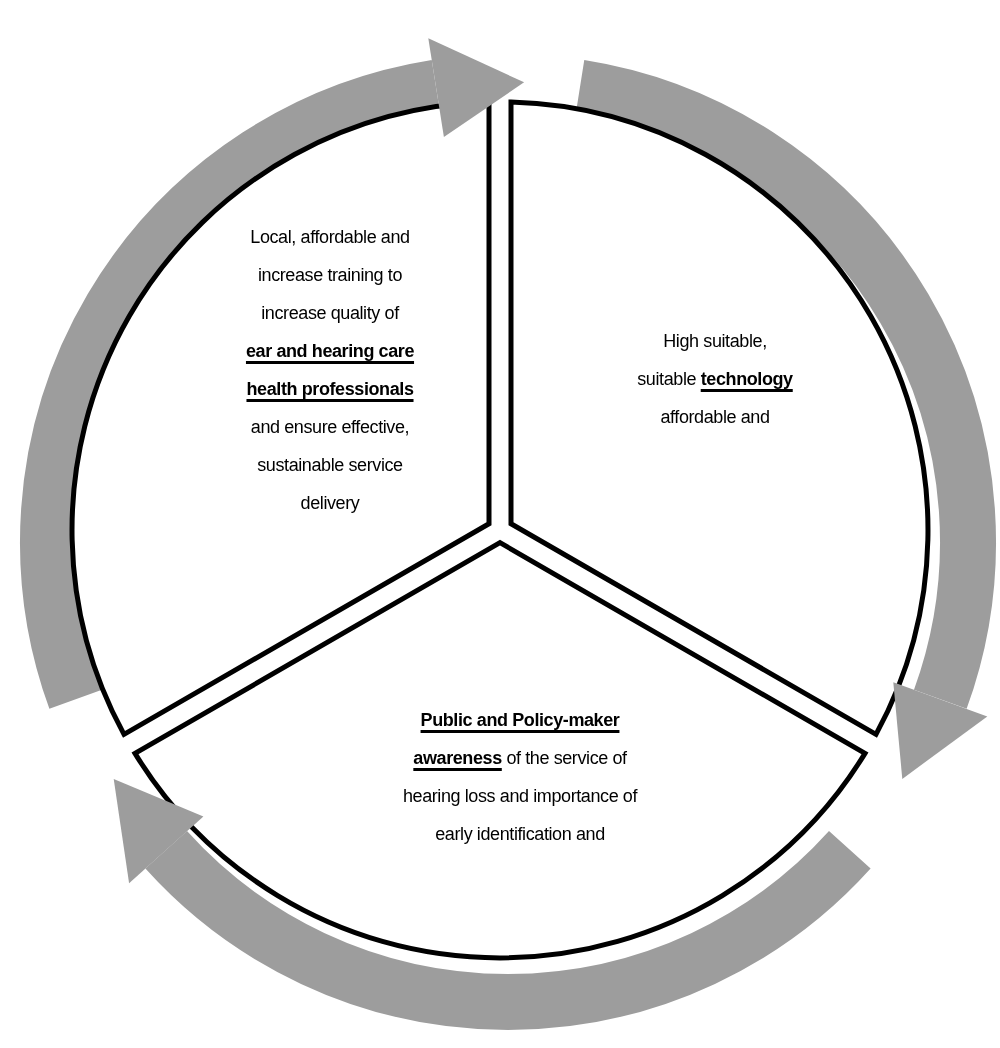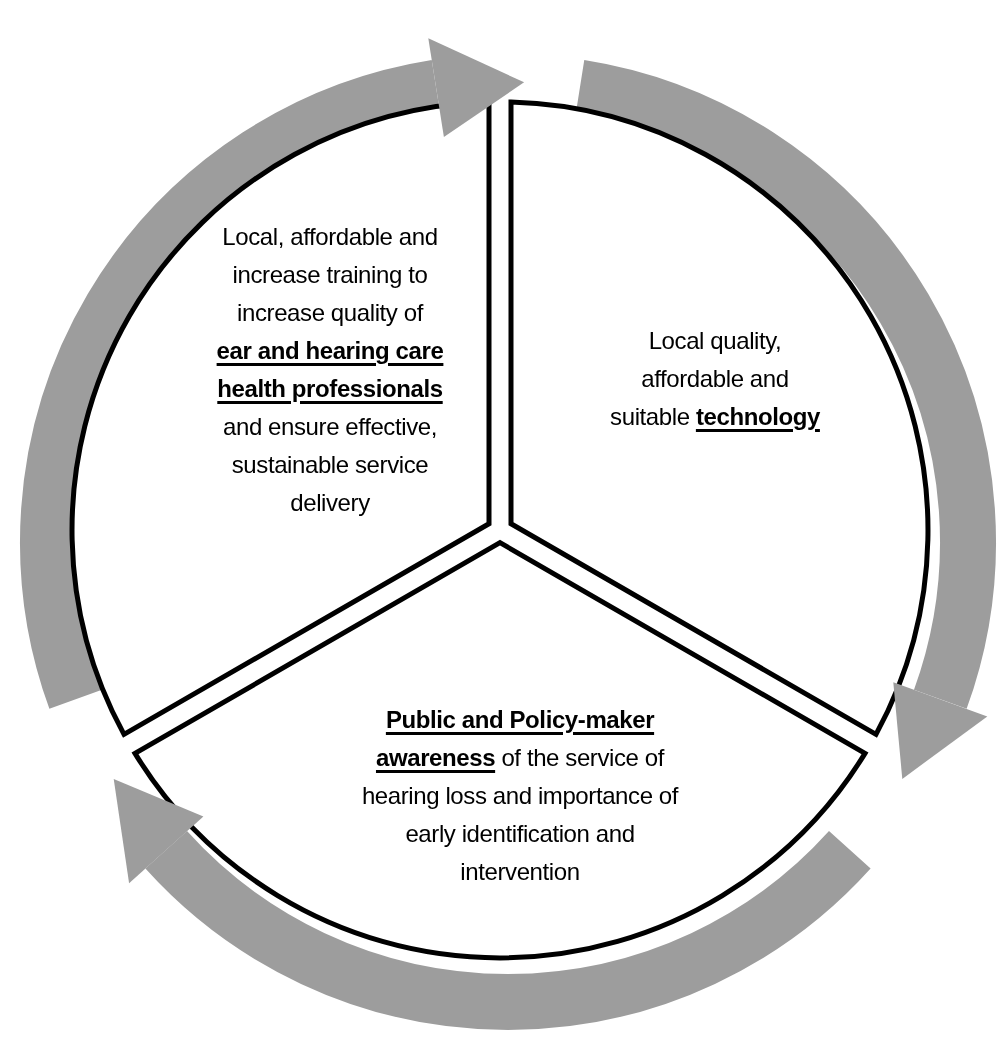--- a/index.html
+++ b/index.html
@@ -11,21 +11,21 @@
     font-family:"Liberation Sans","DejaVu Sans",sans-serif;
     overflow:hidden;
   }
   .stage svg{position:absolute;left:0;top:0;width:1000px;height:1048px;}
   .arc{fill:none;stroke:#9d9d9d;stroke-width:56;stroke-linecap:butt;}
   .head{fill:#9d9d9d;stroke:none;}
   .sector{fill:#ffffff;stroke:#000000;stroke-width:5;stroke-linejoin:miter;}
   .label{
     position:absolute;
     text-align:center;
-    font-size:24px;
+    font-size:18px;
     line-height:38px;
     letter-spacing:-0.4px;
     color:#000000;
   }
   .ln{display:block;}
   .em{
     font-weight:bold;
     text-decoration:underline;
     text-decoration-thickness:2.5px;
     text-underline-offset:4px;
@@ -65,26 +65,25 @@
     <span class="ln"><span>increase training to</span></span>
     <span class="ln"><span>increase quality of</span></span>
     <span class="ln"><span class="em">ear and hearing care</span></span>
     <span class="ln"><span class="em">health professionals</span></span>
     <span class="ln"><span>and ensure effective,</span></span>
     <span class="ln"><span>sustainable service</span></span>
     <span class="ln"><span>delivery</span></span>
   </div>
 
   <div class="label label-tr">
-    <span class="ln"><span>Local quality,</span></span>
+    <span class="ln"><span>High suitable,</span></span>
+    <span class="ln"><span>suitable </span><span class="em">technology</span></span>
     <span class="ln"><span>affordable and</span></span>
-    <span class="ln"><span>suitable </span><span class="em">technology</span></span>
   </div>
 
   <div class="label label-bottom">
     <span class="ln"><span class="em">Public and Policy-maker</span></span>
     <span class="ln"><span class="em">awareness</span><span> of the service of</span></span>
     <span class="ln"><span>hearing loss and importance of</span></span>
     <span class="ln"><span>early identification and</span></span>
-    <span class="ln"><span>intervention</span></span>
   </div>
 
 </div>
 
 </body></html>

